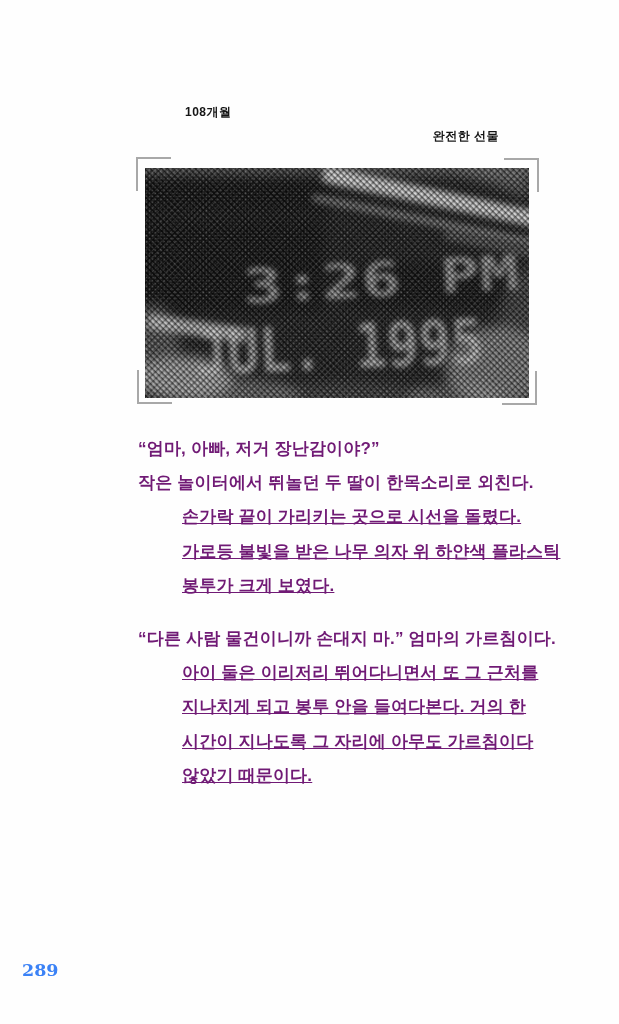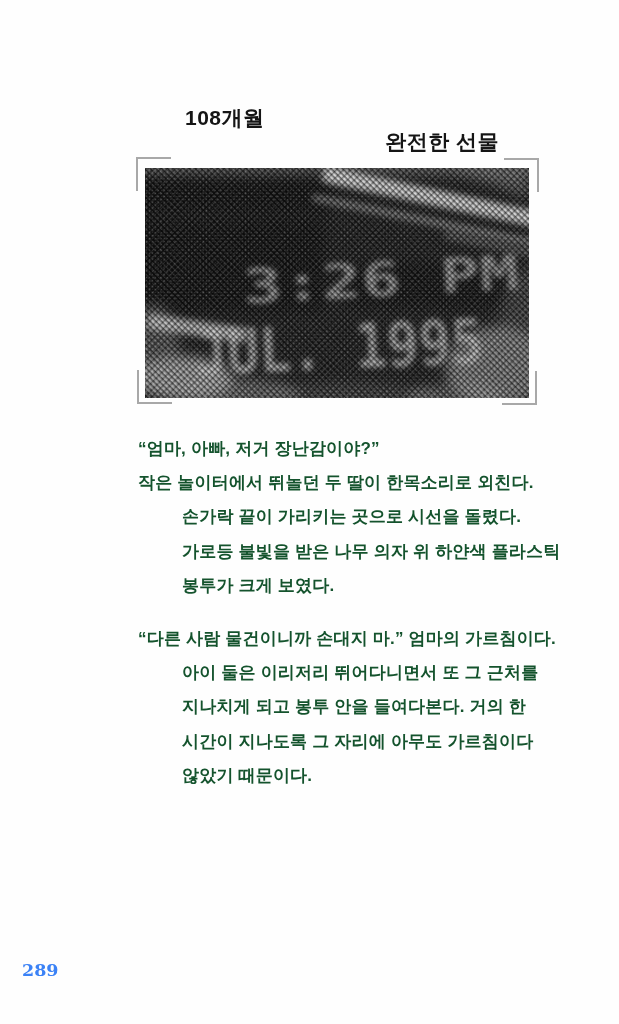--- a/index.html
+++ b/index.html
@@ -1,38 +1,38 @@
 <!DOCTYPE html>
 <html><head>
 <meta charset="utf-8">
 <style>
   html,body { margin:0; padding:0; background:#ffffff; }
   .page {
     position:relative; width:619px; height:1024px; background:#fefefe;
     font-family:"Liberation Sans", sans-serif; overflow:hidden;
   }
   .running-head {
-    position:absolute; top:104px; font-size:21px; font-weight:700;
+    position:absolute; top:104px; font-size:12px; font-weight:700;
     color:#151515; letter-spacing:0.5px; white-space:nowrap;
   }
   .running-head.left  { left:185px; }
   .running-head.right { right:120px;margin-top:24px; }
 
   .photo-frame { position:absolute; left:145px; top:168px; width:384px; height:230px; }
   .photo { position:absolute; left:0; top:0; width:384px; height:230px; overflow:hidden; background:#242424; }
   .bracket { position:absolute; width:33px; height:32px; }
   .bracket.tl { left:-9px;  top:-11px;   border-top:2px solid #a8a8a8; border-left:2px solid #a8a8a8; }
   .bracket.tr { right:-10px; top:-10px;  border-top:2px solid #a8a8a8; border-right:2px solid #a8a8a8; }
   .bracket.br { right:-8px; bottom:-7px; border-bottom:2px solid #a8a8a8; border-right:2px solid #a8a8a8; }
   .bracket.bl { left:-8px;  bottom:-6px; border-bottom:2px solid #a8a8a8; border-left:2px solid #a8a8a8; }
 
   .body-text { position:absolute; left:138px; top:431px; width:420px;
-    font-size:17px; font-weight:600; color:#14532d; letter-spacing:0.2px; }
+    font-size:17px; font-weight:600; color:#701a75; letter-spacing:0.2px; }
   .line { height:34.4px; display:flex; align-items:center; white-space:nowrap; }
-  .line.indent { padding-left:44px; }
+  .line.indent { padding-left:44px;text-decoration:underline; }
   .para + .para { margin-top:18px; }
 
   .page-number { position:absolute; left:22px; top:960px;
     font-family:"DejaVu Serif","Liberation Serif",serif; font-size:17.5px; font-weight:700; color:#3b82f6; }
 </style>
 </head>
 <body>
 
 <div class="page">
 

